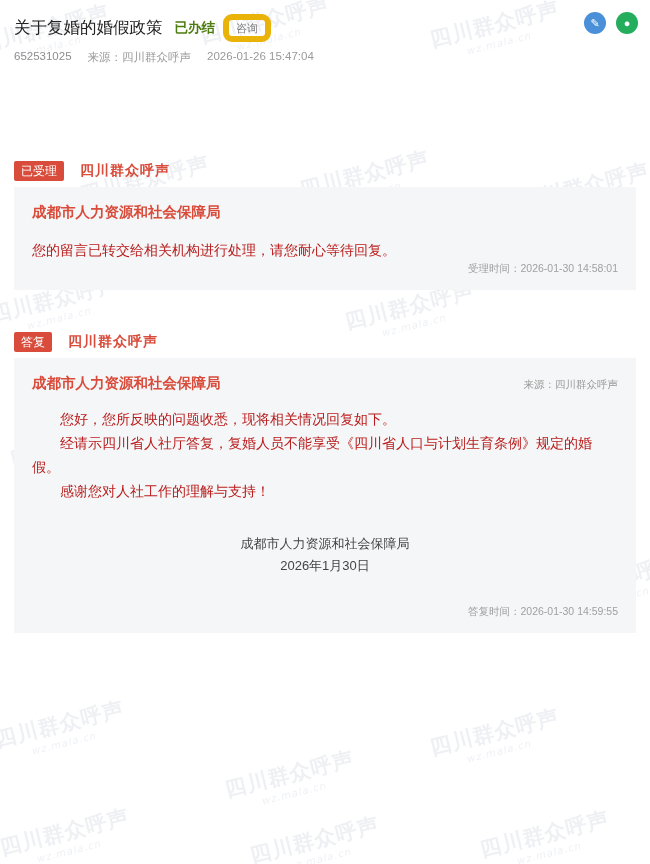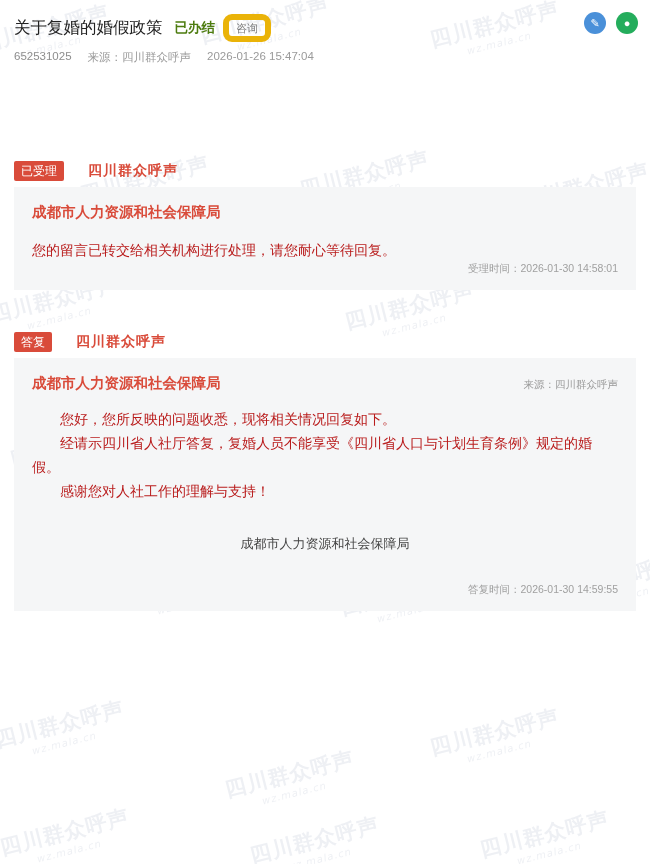--- a/index.html
+++ b/index.html
@@ -110,21 +110,21 @@
     color: #333;
     line-height: 22px;
     padding: 4px 0 8px 0;
   }
 
   
   .block { margin-top: 18px; position: relative; }
   .block-head {
     display: flex;
     align-items: center;
-    gap: 24px;
+    gap: 16px;
     padding-bottom: 6px;
     text-align: center;
   }
   .badge {
     background: #d94b3a;
     color: #fff;
     font-size: 12px;
     padding: 2px 7px;
     border-radius: 2px;
     line-height: 16px;
@@ -303,18 +303,19 @@
     <div class="panel">
       <div class="org-row">
         <span class="org">成都市人力资源和社会保障局</span>
         <span class="src-note">来源：四川群众呼声</span>
       </div>
       <div class="panel-text indent">您好，您所反映的问题收悉，现将相关情况回复如下。</div>
       <div class="panel-text indent">经请示四川省人社厅答复，复婚人员不能享受《四川省人口与计划生育条例》规定的婚假。</div>
       <div class="panel-text indent">感谢您对人社工作的理解与支持！</div>
       <div class="sign">
         <div>成都市人力资源和社会保障局</div>
+        <div>2026年1月30日</div>
       </div>
       <div class="time-right" style="margin-top:28px;"><span>答复时间：</span><span>2026-01-30 14:59:55</span></div>
     </div>
   </div>
 
 </div>
 
 </body></html>

